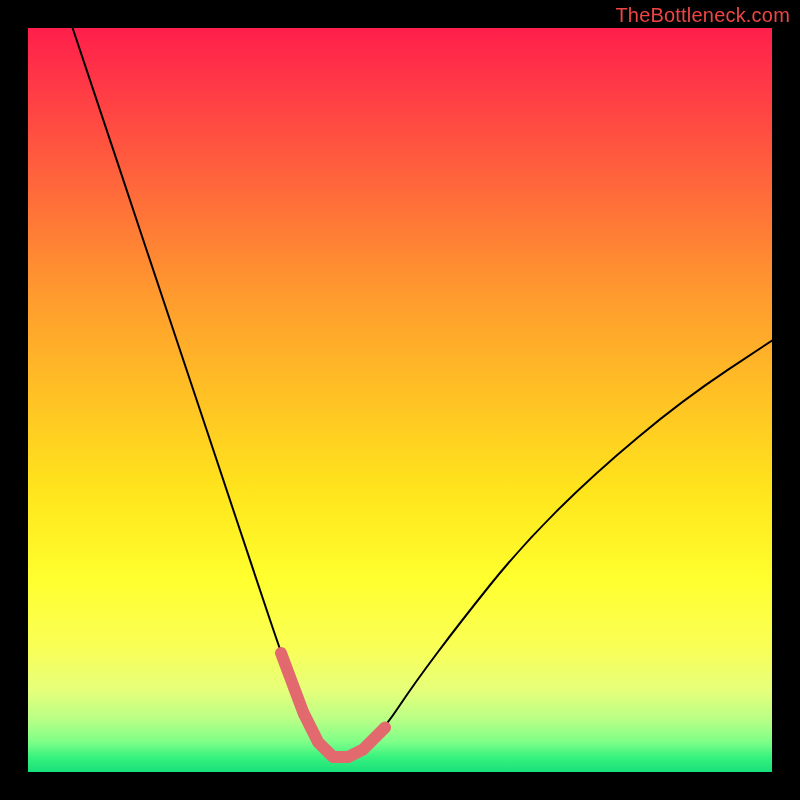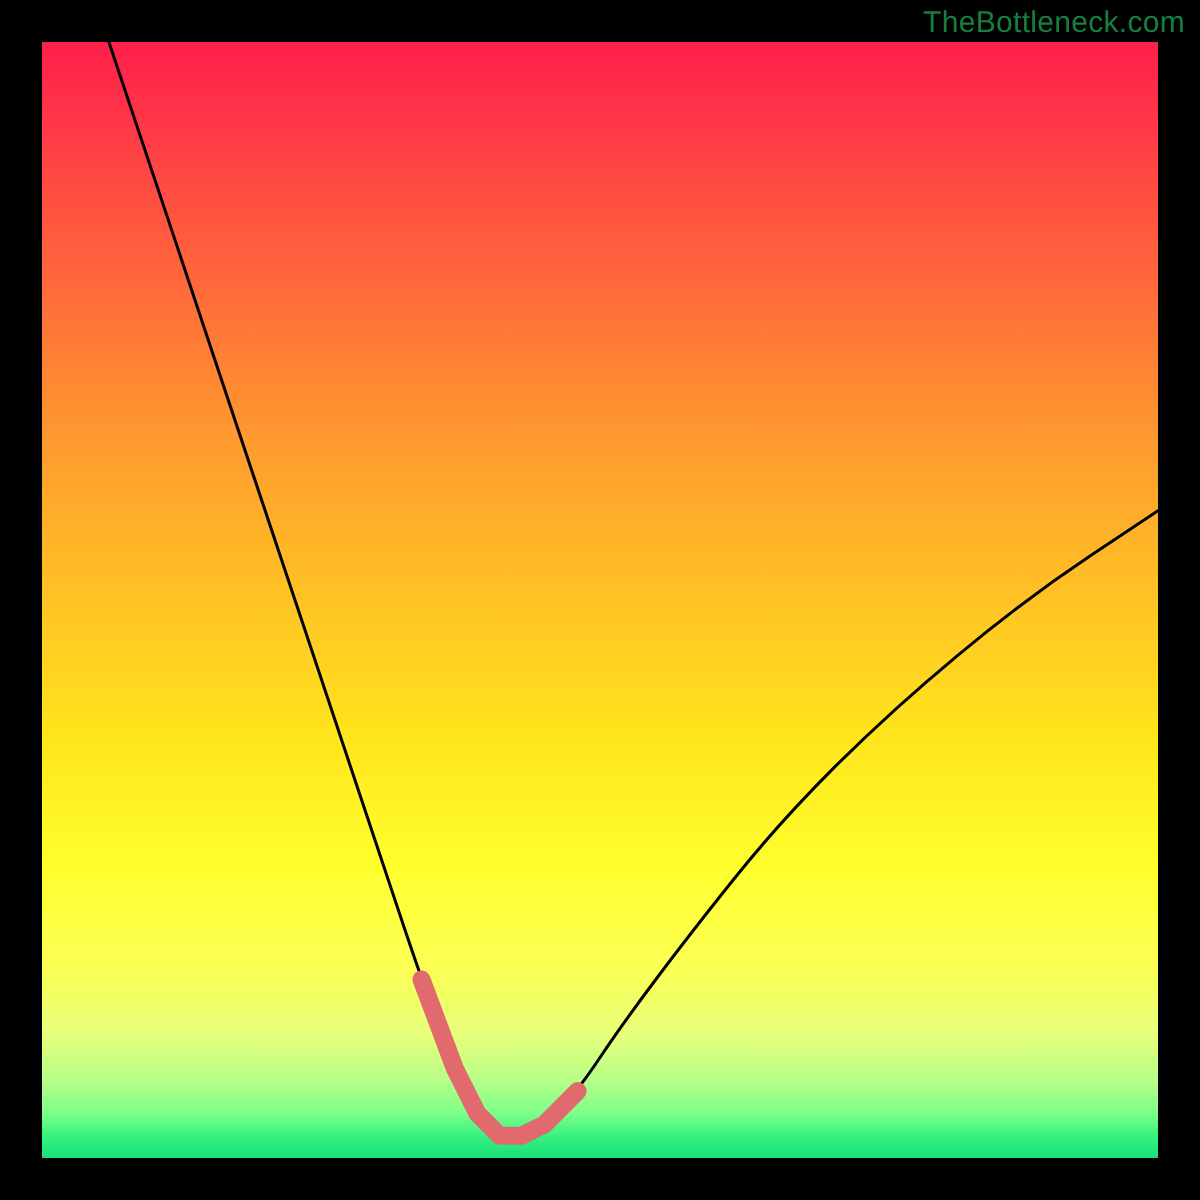--- a/index.html
+++ b/index.html
@@ -43,21 +43,21 @@
       #18e07a 100%
     );
   }
   .watermark {
     position: absolute;
     top: 4px;
     right: 10px;
     font-family: Arial, Helvetica, sans-serif;
     font-size: 20px;
     letter-spacing: 0.2px;
-    color: #15803d;
+    color: #ef4444;
     user-select: none;
   }
   svg.curve {
     position: absolute;
     inset: 0;
     width: 100%;
     height: 100%;
     overflow: visible;
   }
   .curve-line {

